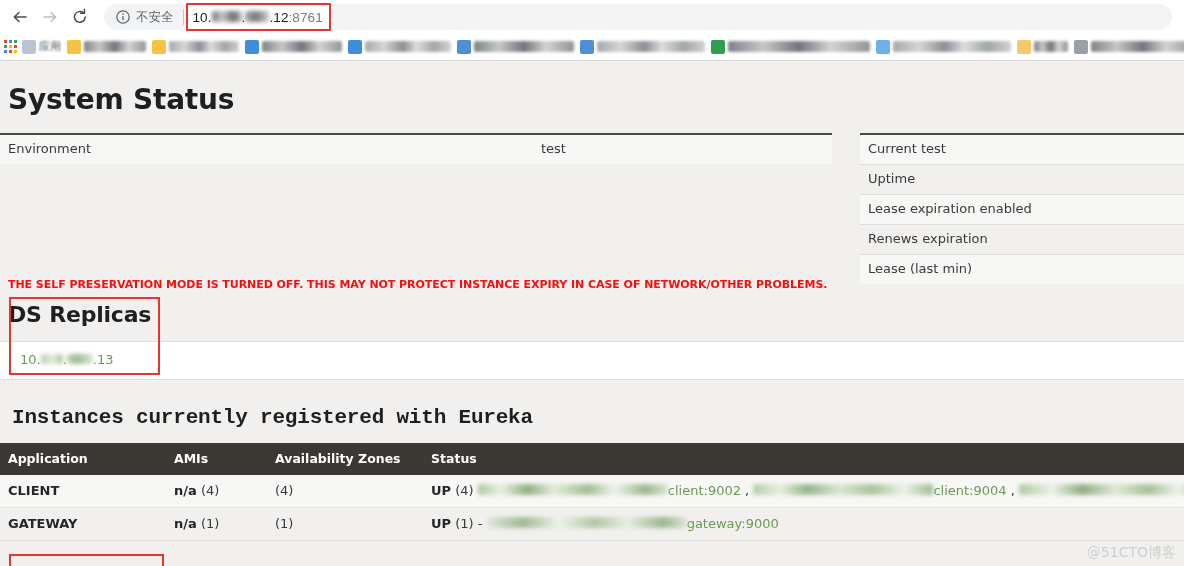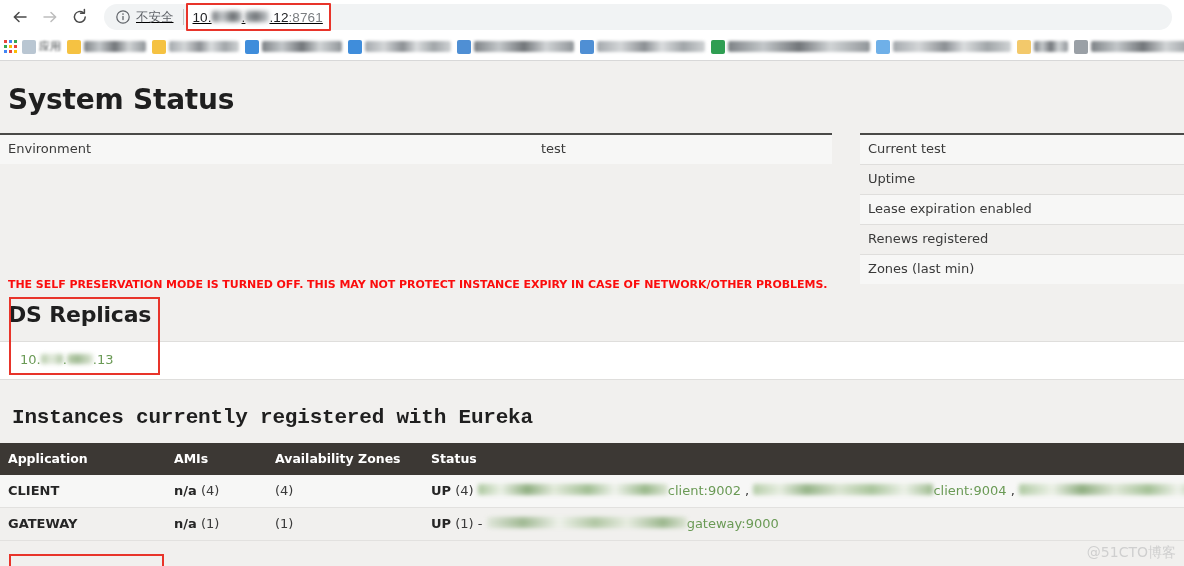--- a/index.html
+++ b/index.html
@@ -43,21 +43,20 @@
     position: relative;
     flex: 1;
     height: 26px;
     margin-left: 8px;
     margin-right: 6px;
     background: #f1f3f4;
     border-radius: 13px;
     display: flex;
     align-items: center;
     padding: 0 8px;
-    text-decoration: underline;
   }
   .info-icon {
     width: 16px;
     height: 16px;
     flex: none;
     margin: 0 5px 0 3px;
   }
   .security-text {
     font-size: 12.5px;
     color: #5f6368;
@@ -456,25 +455,25 @@
         </tr>
         <tr>
           <td class="k">Uptime</td>
           <td class="v"></td>
         </tr>
         <tr>
           <td class="k">Lease expiration enabled</td>
           <td class="v"></td>
         </tr>
         <tr>
-          <td class="k">Renews registered</td>
+          <td class="k">Renews expiration</td>
           <td class="v"></td>
         </tr>
         <tr>
-          <td class="k">Zones (last min)</td>
+          <td class="k">Lease (last min)</td>
           <td class="v"></td>
         </tr>
       </tbody>
     </table>
   </div>
 
   <div class="warning">THE SELF PRESERVATION MODE IS TURNED OFF. THIS MAY NOT PROTECT INSTANCE EXPIRY IN CASE OF NETWORK/OTHER PROBLEMS.</div>
 
   <div class="ds-zone">
     <h2 class="ds-title">DS Replicas</h2>

